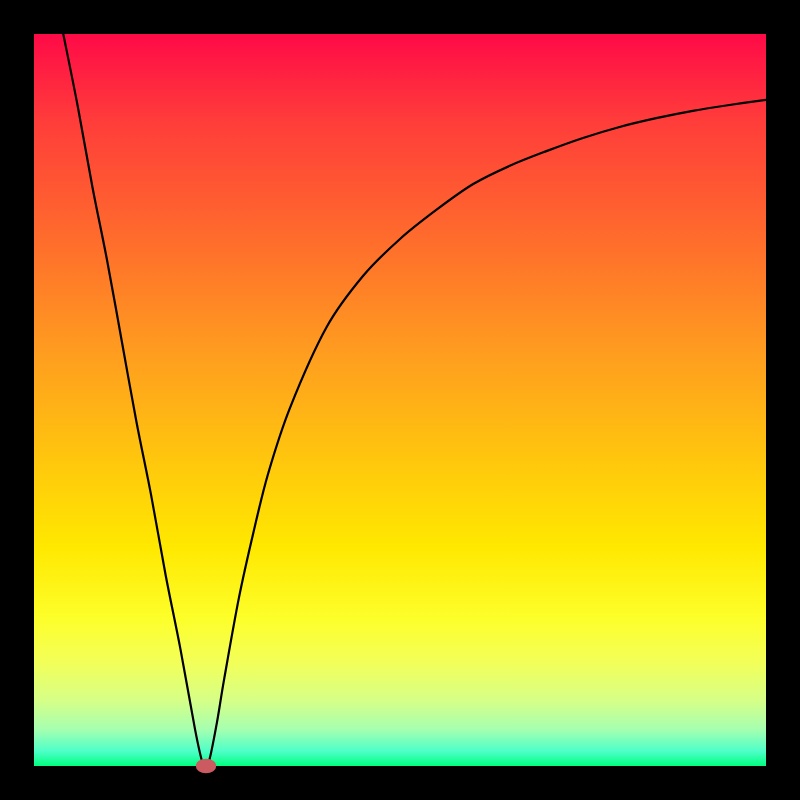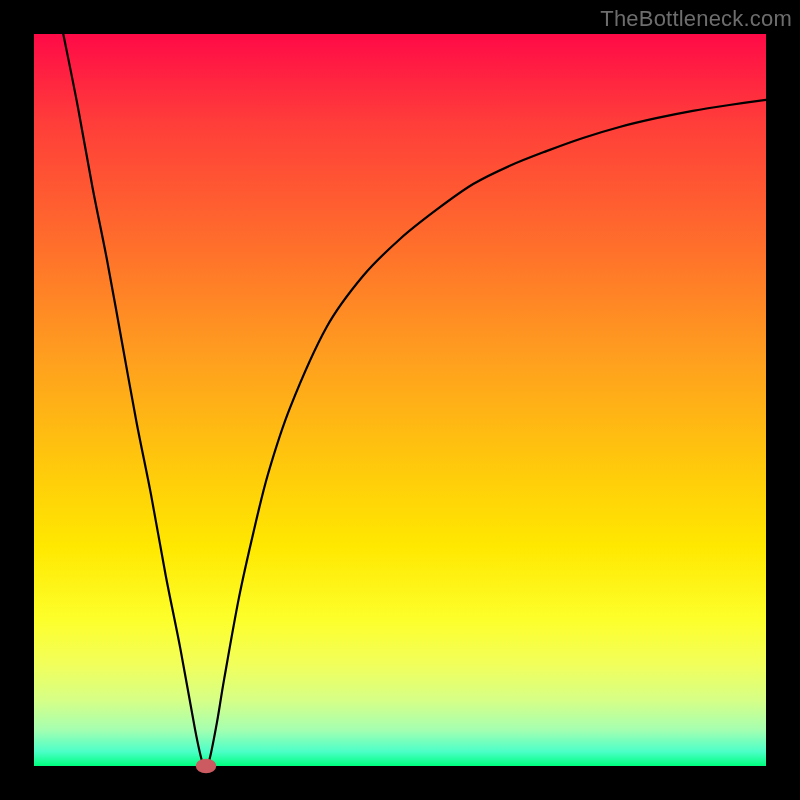--- a/index.html
+++ b/index.html
@@ -77,19 +77,18 @@
   }
 </style>
 </head>
 <body>
 
 <div class="outer">
   <div class="plot-area">
     <div class="gradient-bg"></div>
   </div>
 
-  <div class="watermark">TheBottleneck.com</div>
 
   <svg class="overlay" viewBox="0 0 800 800">
     <path id="curve-path" class="curve" d="M 63.28 34.00 C 65.62 45.71, 73.24 82.60, 77.92 107.20 C 82.60 131.80, 87.88 163.12, 92.56 187.72 C 97.24 212.32, 102.52 236.32, 107.20 260.92 C 111.88 285.52, 117.16 315.67, 121.84 341.44 C 126.52 367.21, 131.80 397.36, 136.48 421.96 C 141.16 446.56, 146.44 470.56, 151.12 495.16 C 155.80 519.76, 161.08 551.08, 165.76 575.68 C 170.44 600.28, 175.72 624.28, 180.40 648.88 C 185.08 673.48, 191.53 711.25, 195.04 729.40 C 198.55 747.55, 200.60 756.48, 202.36 762.34 C 204.12 768.20, 204.85 766.59, 206.02 766.00 C 207.19 765.41, 207.92 765.71, 209.68 758.68 C 211.44 751.65, 214.66 734.96, 217.00 722.08 C 219.34 709.20, 220.81 698.07, 224.32 678.16 C 227.83 658.25, 234.28 621.06, 238.96 597.64 C 243.64 574.22, 248.92 551.67, 253.60 531.76 C 258.28 511.85, 262.38 493.11, 268.24 473.20 C 274.10 453.29, 280.83 430.74, 290.20 407.32 C 299.57 383.90, 315.09 347.88, 326.80 326.80 C 338.51 305.72, 351.69 289.61, 363.40 275.56 C 375.11 261.51, 388.29 249.50, 400.00 238.96 C 411.71 228.42, 424.89 218.46, 436.60 209.68 C 448.31 200.90, 461.49 191.09, 473.20 184.06 C 484.91 177.03, 498.09 171.03, 509.80 165.76 C 521.51 160.49, 534.69 155.57, 546.40 151.12 C 558.11 146.67, 571.29 141.81, 583.00 137.94 C 594.71 134.08, 607.89 130.13, 619.60 126.96 C 631.31 123.80, 644.49 120.76, 656.20 118.18 C 667.91 115.60, 681.09 112.97, 692.80 110.86 C 704.51 108.75, 717.69 106.76, 729.40 105.00 C 741.11 103.25, 760.14 100.70, 766.00 99.88"></path>
     <ellipse id="marker-dot" class="marker" cx="206.02" cy="766.00" rx="10.25" ry="7.32"></ellipse>
   </svg>
 </div>
 
 </body></html>

